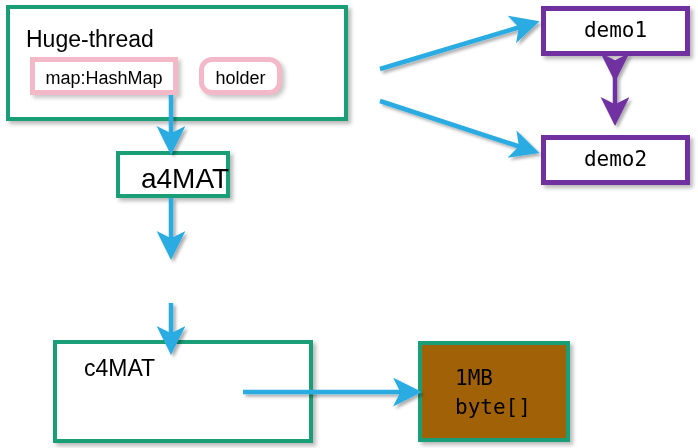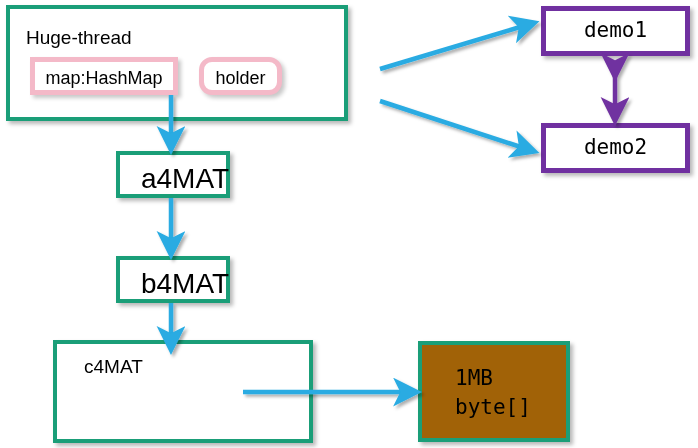--- a/index.html
+++ b/index.html
@@ -41,21 +41,21 @@
     position: absolute;
     color: #000000;
     white-space: pre;
     line-height: 1.12;
   }
   .label-center {
     width: 100%;
     text-align: center;
   }
   .title-label {
-    font-size: 19px;
+    font-size: 23px;
   }
   .box-label {
     font-size: 28px;
     margin-left: 12px;
   }
   .mono-label {
     font-family: "DejaVu Sans Mono", monospace;
     font-size: 21px;
   }
   .inner-label {
@@ -89,31 +89,28 @@
   </div>
 
   <div class="box pink-box" style="left:199px; top:57px; width:83px; height:38px;border-radius:13px;">
     <div class="label inner-label label-center" style="left:0px; top:6px;">holder</div>
   </div>
 
   <div class="box purple-box" style="left:541px; top:6px; width:149px; height:50px;">
     <div class="label mono-label label-center" style="left:0px; top:8px;">demo1</div>
   </div>
 
-  <div class="box purple-box" style="left:541px; top:123px; width:149px; height:50px;">
+  <div class="box purple-box" style="left:541px; top:135px; width:149px; height:50px;">
     <div class="label mono-label label-center" style="left:0px; top:8px;">demo2</div>
   </div>
 
   <div class="box green-box" style="left:116px; top:151px; width:114px; height:47px;">
     <div class="label box-label label-center" style="left:0px; top:8px;">a4MAT</div>
   </div>
 
-  <div class="box green-box" style="left:116px; top:256px; width:114px; height:47px;">
-    <div class="label box-label label-center" style="left:0px; top:8px;">b4MAT</div>
-  </div>
 
   <div class="box green-box" style="left:53px; top:340px; width:260px; height:103px;padding-left:10px;">
     <div class="label title-label" style="left:27px; top:12px;">c4MAT</div>
   </div>
 
 
   <div class="box yellow-box" style="left:418px; top:341px; width:152px; height:101px;">
     <div class="label mono-label" style="left:33px; top:22px;">1MB</div>
     <div class="label mono-label" style="left:33px; top:51px;">byte[]</div>
   </div>

